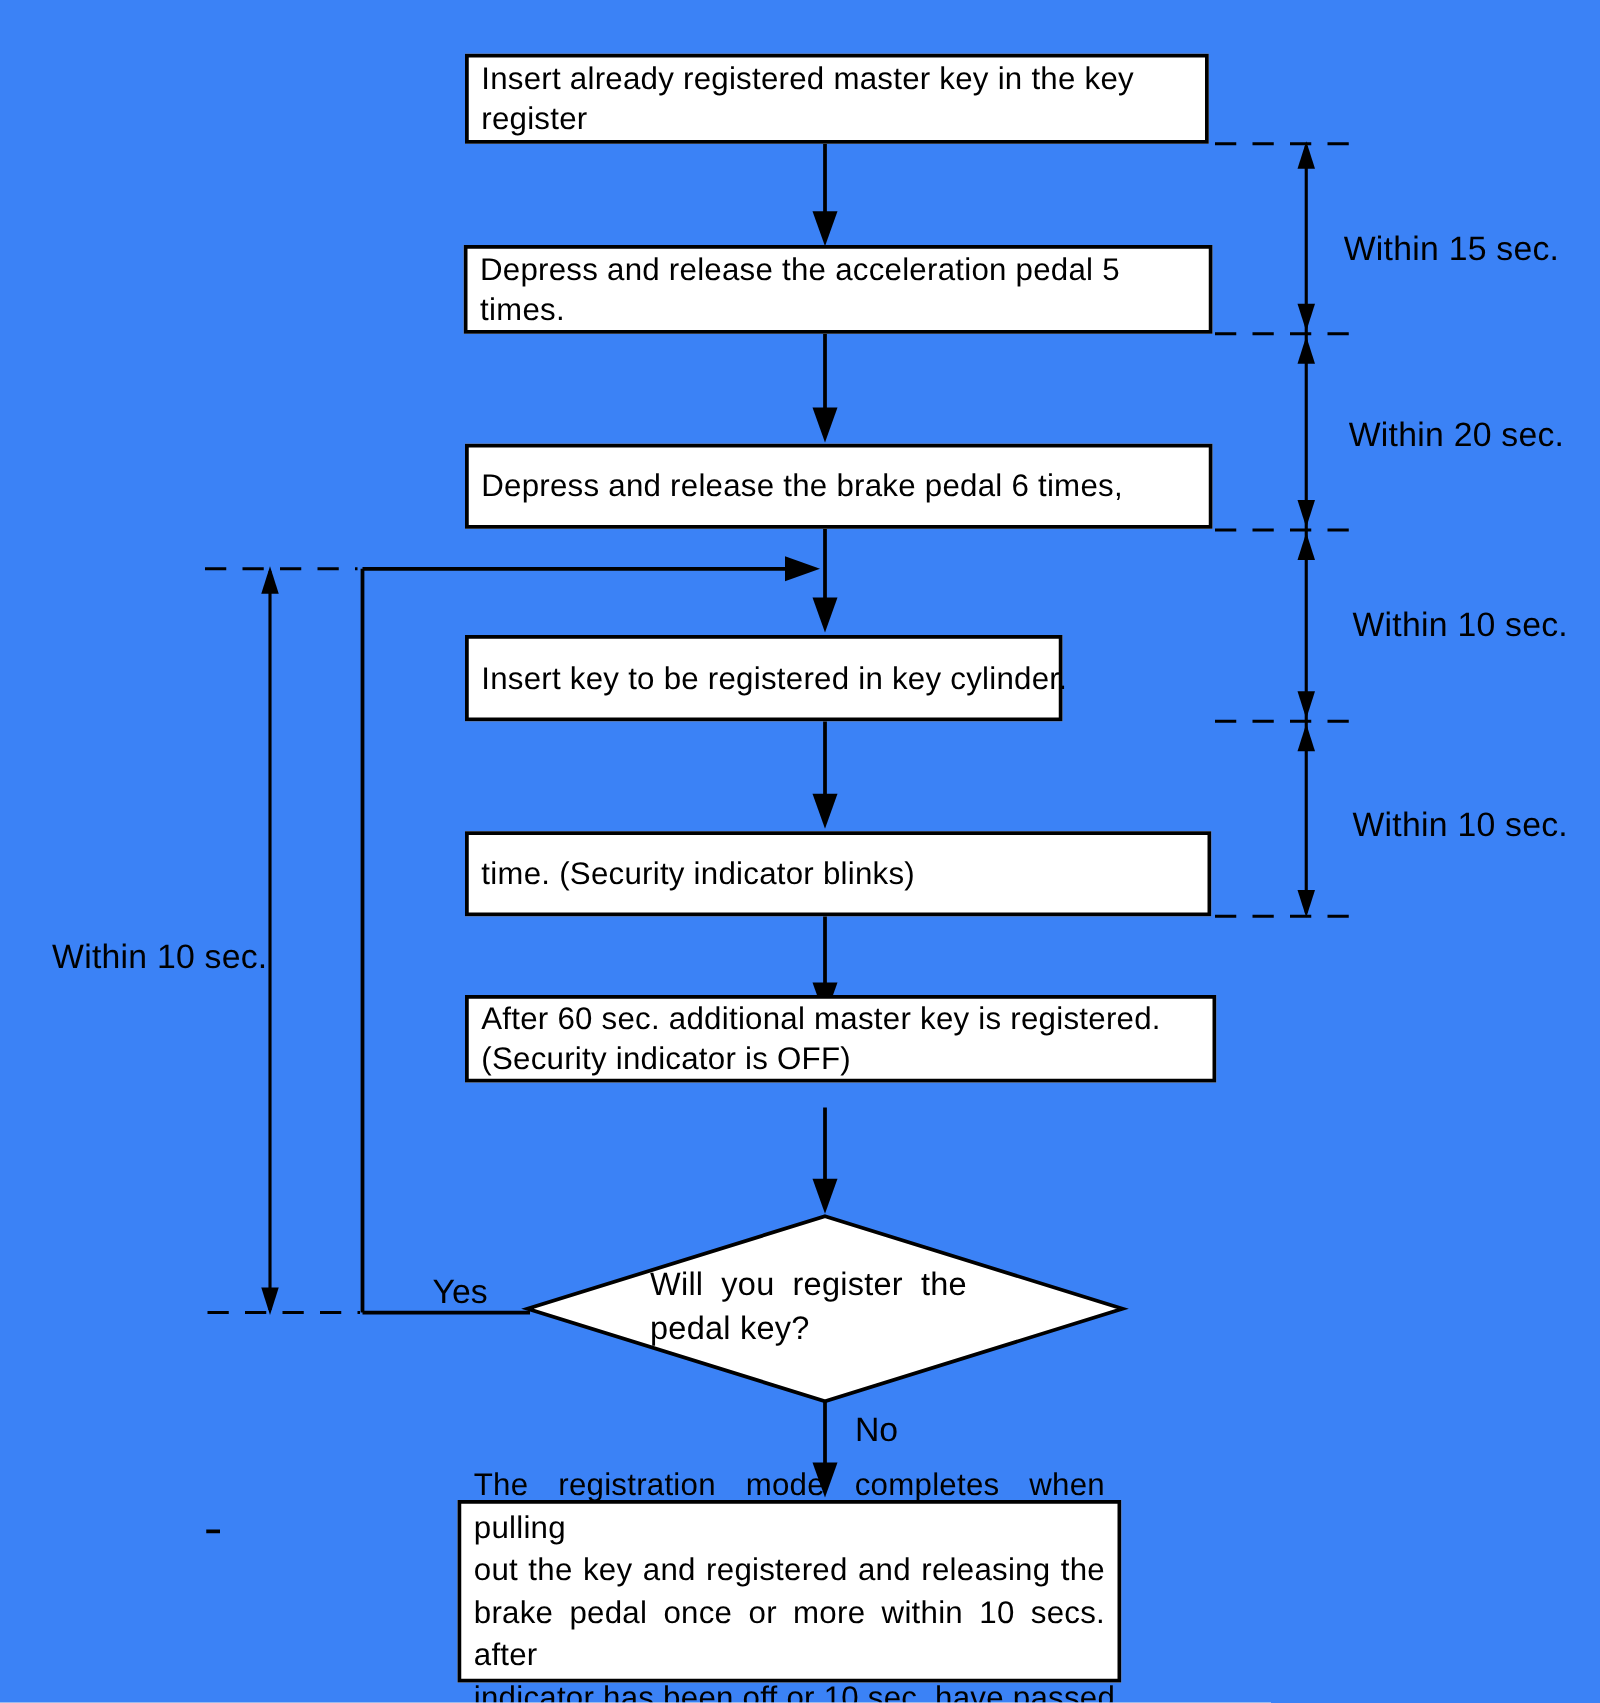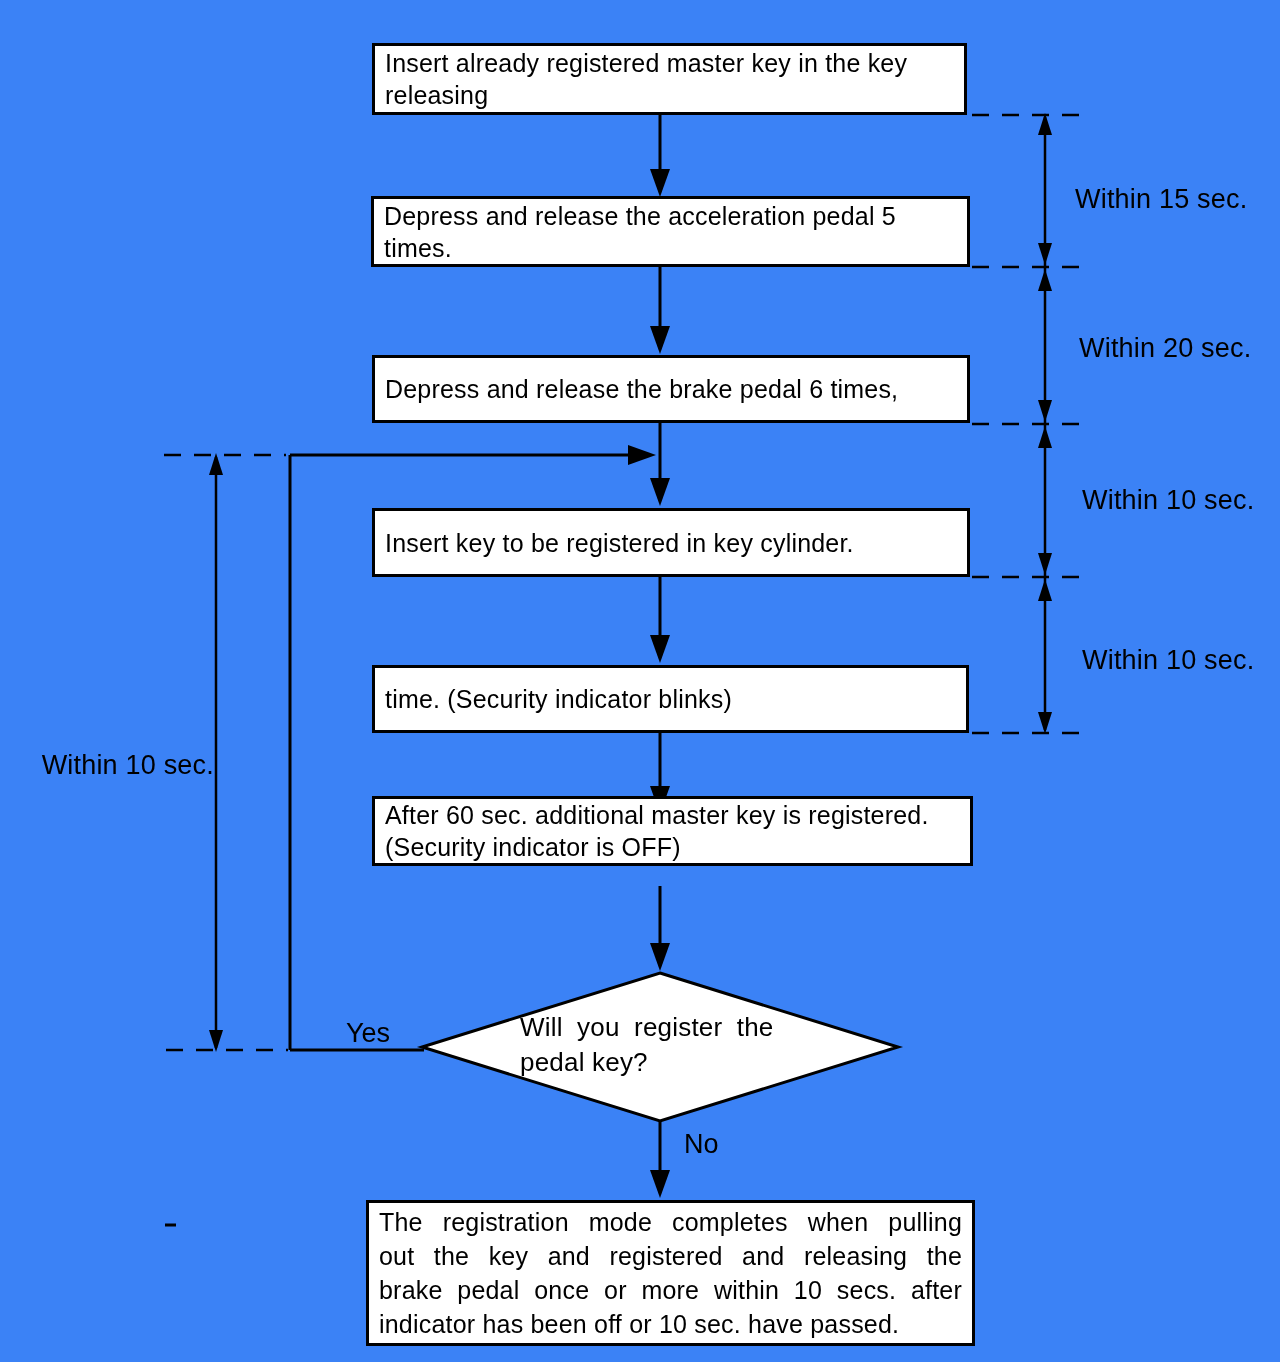--- a/index.html
+++ b/index.html
@@ -117,46 +117,46 @@
     <g stroke="#000" stroke-width="2.5" stroke-dasharray="17 13">
       <line x1="164" y1="455" x2="286" y2="455"></line>
       <line x1="166" y1="1050" x2="288" y2="1050"></line>
     </g>
 
     <line x1="165" y1="1225" x2="176" y2="1225" stroke="#000" stroke-width="3"></line>
   </svg>
 
   <div class="box" style="left:372px; top:43px;  width:595px; height:72px;">
     <div class="bline">Insert already registered master key in the key</div>
-    <div class="bline">releasing</div>
+    <div class="bline">register</div>
   </div>
 
   <div class="box" style="left:371px; top:196px; width:599px; height:71px;">
     <div class="bline">Depress and release the acceleration pedal 5</div>
     <div class="bline">times.</div>
   </div>
 
   <div class="box" style="left:372px; top:355px; width:598px; height:68px;">
     <div class="bline">Depress and release the brake pedal 6 times,</div>
   </div>
 
-  <div class="box" style="left:372px; top:508px; width:598px; height:69px;">
+  <div class="box" style="left:372px; top:508px; width:478px; height:69px;">
     <div class="bline">Insert key to be registered in key cylinder.</div>
   </div>
 
   <div class="box" style="left:372px; top:665px; width:597px; height:68px;">
     <div class="bline">time. (Security indicator blinks)</div>
   </div>
 
   <div class="box" style="left:372px; top:796px; width:601px; height:70px;">
     <div class="bline">After 60 sec. additional master key is registered.</div>
     <div class="bline">(Security indicator is OFF)</div>
   </div>
 
-  <div class="box completion" style="left:366px; top:1200px; width:609px; height:146px;">
+  <div class="box completion" style="left:366px; top:1200px; width:531px; height:146px;">
     <div class="bline stretch">The registration mode completes when pulling</div>
     <div class="bline stretch">out the key and registered and releasing the</div>
     <div class="bline stretch">brake pedal once or more within 10 secs. after</div>
     <div class="bline">indicator has been off or 10 sec. have passed.</div>
   </div>
 
   <div class="decision-text" style="left:520px; top:1010px; width:290px;">
     <div class="wide">Will you register the</div>
     <div>pedal key?</div>
   </div>

